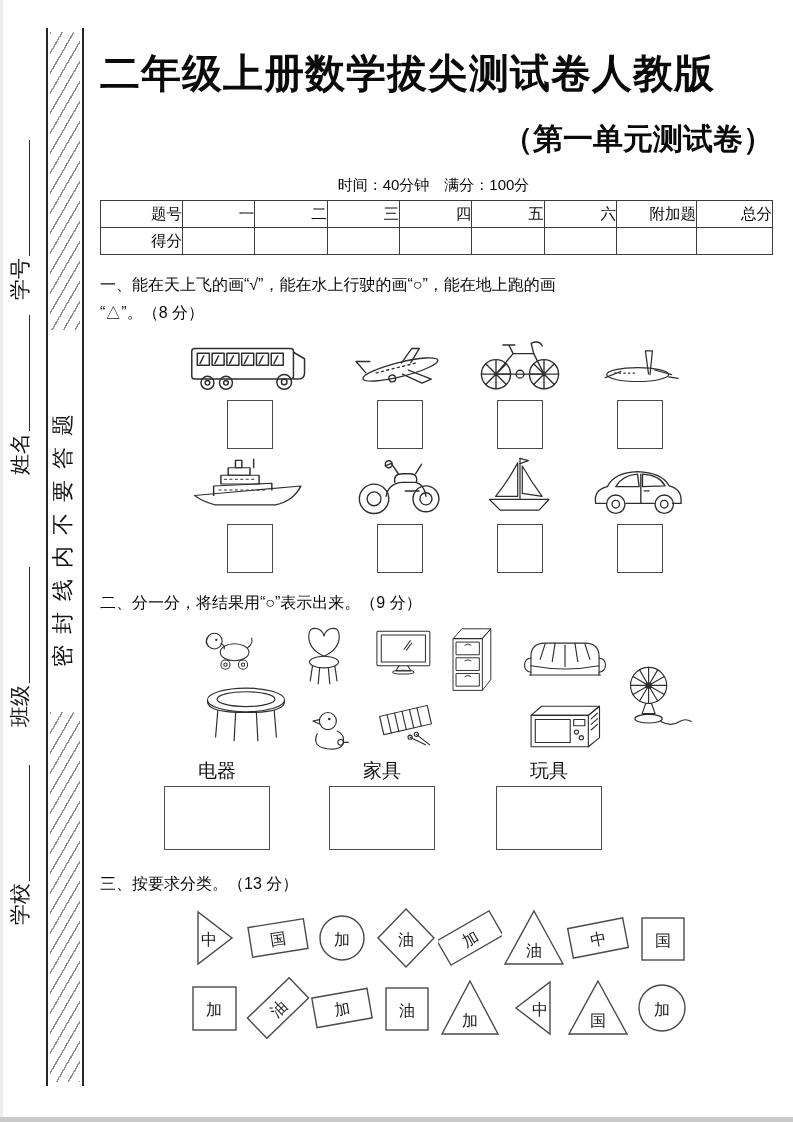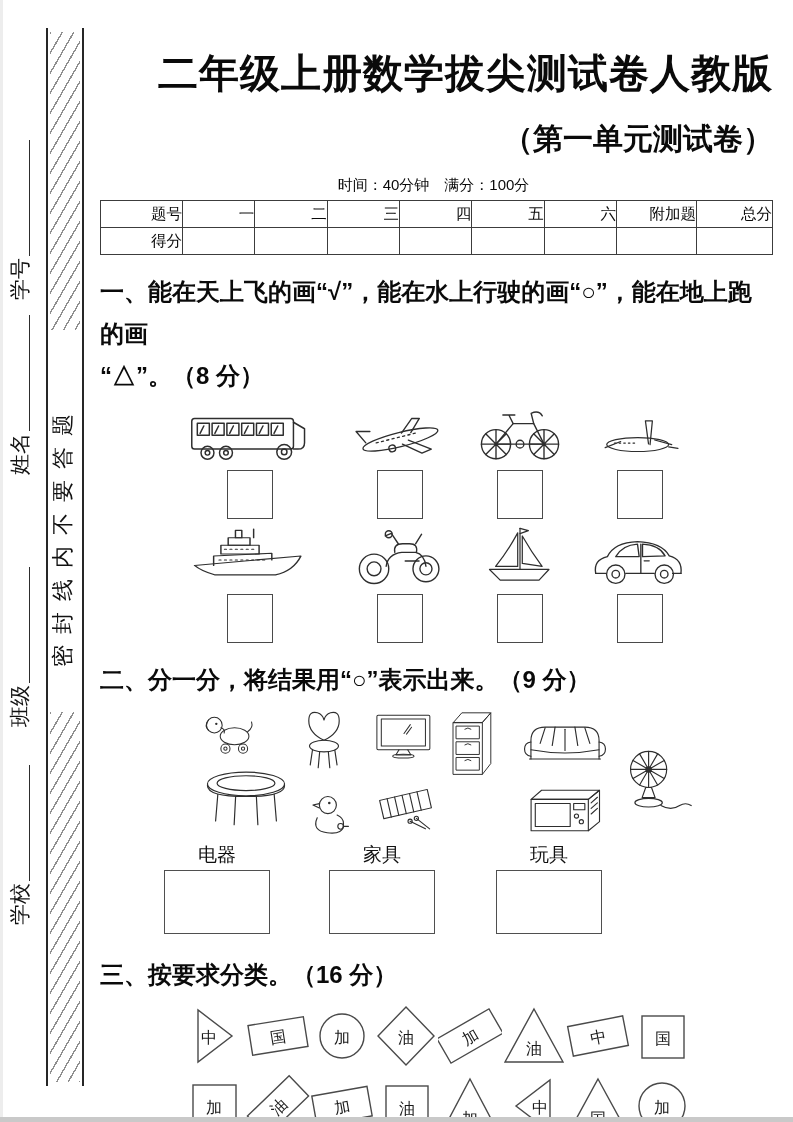--- a/index.html
+++ b/index.html
@@ -19,30 +19,30 @@
   .seal .hatch{position:absolute;left:2px;right:2px;
         background:repeating-linear-gradient(120deg,#8f8f8f 0 1.4px,transparent 1.4px 10px);}
   .seal .hatch.top{top:4px;height:298px;}
   .seal .hatch.bot{top:684px;bottom:4px;}
   .seal-text{position:absolute;width:380px;height:34px;left:-173px;top:490px;transform:rotate(-90deg);
         text-align:center;letter-spacing:11px;font-family:"Liberation Serif",serif;
         font-size:22px;color:#111;white-space:nowrap;}
 
   
   .content{position:absolute;left:100px;top:0;width:673px;}
-  .title{margin-top:46px;text-align:right;font-size:40px;font-weight:bold;letter-spacing:1px;}
+  .title{margin-top:46px;text-align:left;font-size:40px;font-weight:bold;letter-spacing:1px;}
   .subtitle{margin-top:18px;text-align:right;font-size:30px;font-weight:bold;}
   .meta{margin:16px 6px 5px 0;text-align:center;font-size:15px;}
 
   table.score{width:100%;border-collapse:collapse;table-layout:fixed;
         font-family:"Liberation Serif",serif;font-size:15.5px;}
   table.score td{border:1.4px solid #3c3c3c;text-align:right;height:26px;padding:0;}
   table.score col.c0{width:82px;} table.score col.cx{width:80px;} table.score col.cl{width:76px;}
 
-  .qtext{margin:16px 0 6px;font-size:24px;font-weight:bold;line-height:1.75;white-space:pre-line;}
+  .qtext{margin:16px 0 6px;font-size:16px;font-weight:normal;line-height:1.75;white-space:pre-line;}
 
   .q1row{display:flex;padding-left:60px;align-items:flex-end;margin-top:4px;}
   .q1cell{display:flex;flex-direction:column;align-items:center;justify-content:flex-end;}
   .q1cell.w1{width:180px;} .q1cell.w2{width:120px;} .q1cell.w3{width:120px;} .q1cell.w4{width:120px;}
   .abox{width:44px;height:47px;border:1.6px solid #4a4a4a;margin-top:7px;background:#fff;}
 
   .collage{position:relative;height:133px;margin-top:6px;}
   .collage .it{position:absolute;}
 
   .cats{position:relative;height:96px;margin-top:2px;}
@@ -343,21 +343,21 @@
       <div class="catgrp" style="left:229px">
         <div class="catlabel">家具</div>
         <div class="catbox"></div>
       </div>
       <div class="catgrp" style="left:396px">
         <div class="catlabel">玩具</div>
         <div class="catbox"></div>
       </div>
     </div>
 
-    <div class="qtext">三、按要求分类。（16 分）</div>
+    <div class="qtext">三、按要求分类。（13 分）</div>
 
     <div class="shrow">
       <svg class="shape-svg" width="64" height="66" viewBox="0 0 64 66">
         <polygon class="outline" points="16,8 16,60 50,34"></polygon>
         <text x="27" y="35">中</text>
       </svg>
       <svg class="shape-svg" width="64" height="66" viewBox="0 0 64 66">
         <g transform="rotate(-9 32 34)">
             <rect class="outline" x="4" y="19" width="56" height="30"></rect>
         <text x="32" y="35">国</text>

